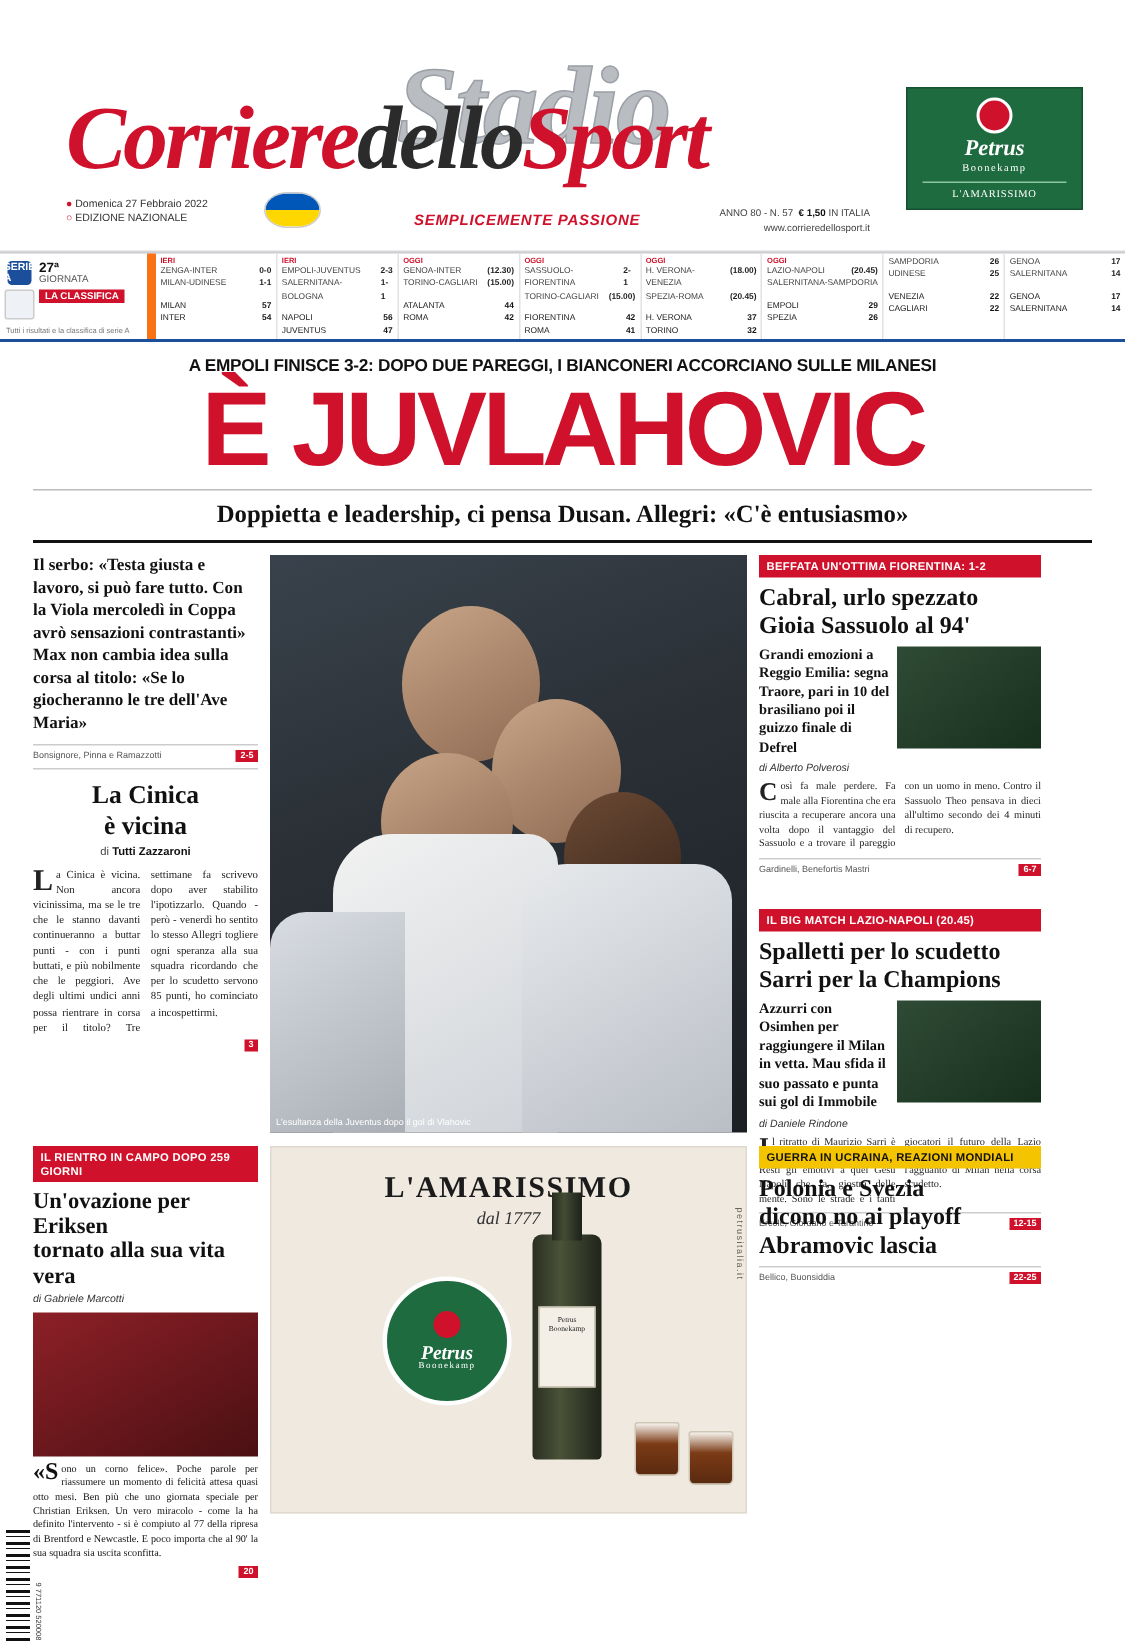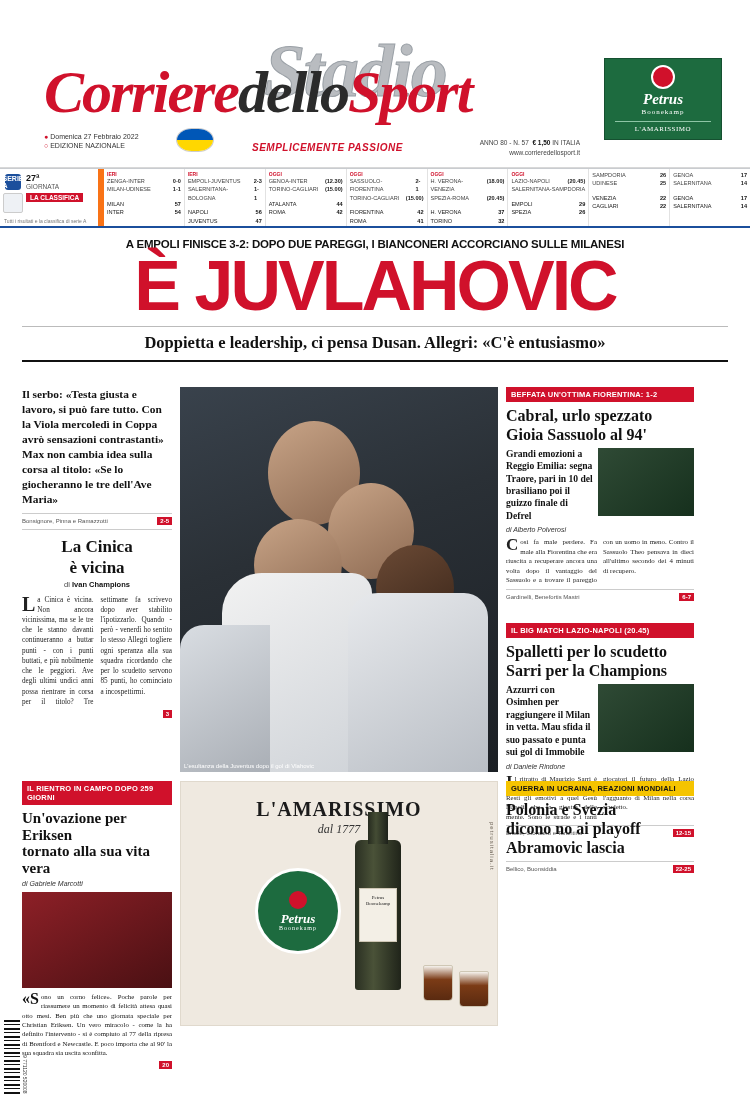--- a/index.html
+++ b/index.html
@@ -37,21 +37,21 @@
     border-radius:50%/60%; overflow:hidden; border:1px solid #ccc;
   }
   .ukraine-flag .top { height:50%; background:#0057b7; }
   .ukraine-flag .bot { height:50%; background:#ffd700; }
   .date-block {
     position:absolute; left:44px; top:132px; font-size:7px; color:#333;
     font-family:"Liberation Sans", sans-serif; line-height:1.35;
   }
   .date-block .dot { color:#d0112b; }
   .slogan {
-    position:absolute; left:252px; top:142px;
+    position:absolute; left:276px; top:142px;
     font-family:"Liberation Sans", sans-serif;
     font-size:10px; font-weight:bold; font-style:italic; color:#d0112b;
     letter-spacing:0.5px;
   }
   .issue-info {
     position:absolute; right:170px; top:138px; text-align:right;
     font-family:"Liberation Sans", sans-serif; font-size:6.5px; color:#444;
     line-height:1.5;
   }
   .issue-info .price { font-weight:bold; color:#111; }
@@ -112,21 +112,21 @@
     letter-spacing:-3px; margin:2px 0 6px;
   }
   .subhead {
     text-align:center; font-family:"Liberation Serif", serif;
     font-size:16.5px; font-weight:bold; color:#111;
     border-top:1px solid #bbb; border-bottom:2px solid #111;
     margin:0 22px; padding:6px 0 7px;
   }
 
   
-  .content { position:relative; padding:25px 22px 0; }
+  .content { position:relative; padding:8px 22px 0; }
   .row1 { display:flex; gap:8px; height:385px; }
   .col-left { width:150px; }
   .col-mid { width:318px; position:relative; }
   .col-right { width:188px; }
 
   .quote-block {
     font-family:"Liberation Serif", serif; font-size:11.4px; font-weight:bold;
     line-height:1.32; color:#111; border-bottom:1px solid #ccc; padding-bottom:6px;
   }
   .credit-line {
@@ -479,21 +479,21 @@
       <div class="col-left">
         <div class="quote-block">Il serbo: «Testa giusta e lavoro, si può fare tutto. Con la Viola mercoledì in Coppa avrò sensazioni contrastanti» Max non cambia idea sulla corsa al titolo: «Se lo giocheranno le tre dell'Ave Maria»</div>
         <div class="credit-line">
           <span>Bonsignore, Pinna e Ramazzotti</span>
           <span class="pagetag">2-5</span>
         </div>
         <div class="op-title">La Cinica</div>
         <div class="op-title" style="margin-top:0">è vicina</div>
         <div class="op-author">
           <span>di</span>
-          <b>Ivan Champions</b>
+          <b>Tutti Zazzaroni</b>
         </div>
         <div class="op-body">La Cinica è vicina. Non ancora vicinissima, ma se le tre che le stanno davanti continueranno a buttar punti - con i punti buttati, e più nobilmente che le peggiori. Ave degli ultimi undici anni possa rientrare in corsa per il titolo? Tre settimane fa scrivevo dopo aver stabilito l'ipotizzarlo. Quando - però - venerdì ho sentito lo stesso Allegri togliere ogni speranza alla sua squadra ricordando che per lo scudetto servono 85 punti, ho cominciato a incospettirmi.</div>
         <div class="credit-line" style="border-bottom:none;justify-content:flex-end">
           <span class="pagetag">3</span>
         </div>
       </div>
 
       <div class="col-mid">
         <div class="photo-main">
           <div class="p-figure" style="left:88px;top:34px;width:92px;height:104px;"></div>

